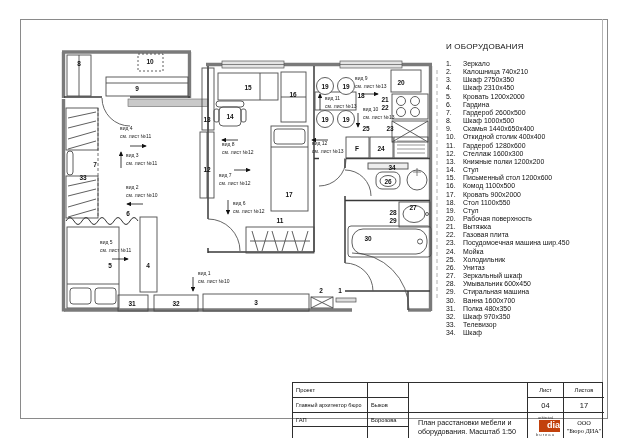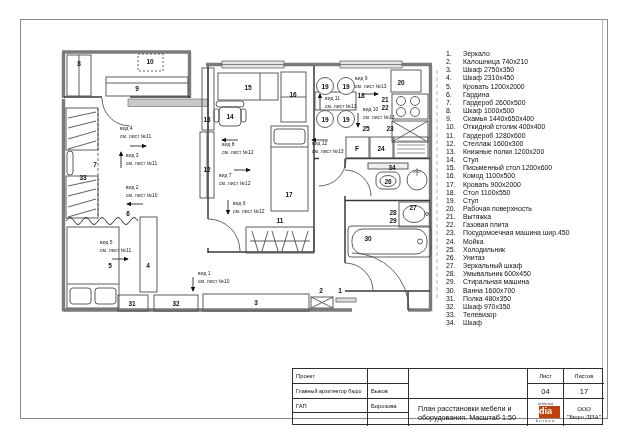--- a/index.html
+++ b/index.html
@@ -14,34 +14,34 @@
 
   
   .spec{position:absolute;left:446px;top:42px;width:162px;}
   .spec-title{font-size:8px;line-height:10px;letter-spacing:.2px;}
   .spec ol{list-style:none;margin:8px 0 0 0;padding:0;font-size:6.9px;line-height:8.15px;}
   .spec li{display:flex;}
   .spec .num{width:17px;flex:0 0 17px;}
   .spec .txt{flex:1;white-space:nowrap;}
 
   
-  .tb{position:absolute;left:292px;top:368px;width:311px;height:57px;
+  .tb{position:absolute;left:292px;top:382px;width:311px;height:57px;
       border:1.1px solid #2e2e2e;box-sizing:border-box;font-size:5.8px;}
   .tb .cell{position:absolute;box-sizing:border-box;border-color:#2e2e2e;border-style:solid;border-width:0;
             display:flex;align-items:center;padding:0 3px;white-space:nowrap;overflow:hidden;}
   .tb .br{border-right-width:.8px;} .tb .bb{border-bottom-width:.8px;}
   .tb .ctr{justify-content:center;padding:0;}
   .tb .big{font-size:7.5px;}
   .tb .doc{flex-direction:column;justify-content:center;align-items:flex-start;padding-left:9px;font-size:7.2px;line-height:9px;}
   .tb .comp{flex-direction:column;justify-content:center;align-items:center;
             font-family:"Liberation Serif",serif;font-size:6.3px;line-height:8px;}
   .logo{display:flex;flex-direction:column;align-items:center;line-height:normal;}
   .logo-top{font-size:2.8px;color:#333;}
   .logo-box{width:21px;height:12px;background:#c2410c;color:#fff;font-weight:bold;
-            font-size:9px;line-height:11px;text-align:left;margin-left:8px;}
+            font-size:9px;line-height:11px;text-align:right;margin-left:8px;}
   .logo-bottom{font-size:4.2px;color:#444;letter-spacing:1px;}
 </style>
 </head>
 <body>
 
 <div id="stage">
 
   <div class="sheet-border"></div>
   <div class="fold-line"></div>
 
@@ -321,20 +321,21 @@
         <text x="363" y="111" class="vnote">вид 10</text>
         <text x="363" y="119" class="vnote">см. лист №13</text>
         <line x1="358" y1="113" x2="358" y2="127" stroke="#111" stroke-width="0.8" marker-end="url(#arw)"></line>
         <text x="312" y="145" class="vnote">вид 12</text>
         <text x="312" y="153" class="vnote">см. лист №13</text>
         <line x1="328" y1="140" x2="312" y2="140" stroke="#111" stroke-width="0.8" marker-end="url(#arw)"></line>
       </g>
   </svg>
 
   <div class="spec">
+    <div class="spec-title">И ОБОРУДОВАНИЯ</div>
     <ol id="spec-items">
         <li>
           <span class="num">1.</span>
           <span class="txt">Зеркало</span>
         </li>
         <li>
           <span class="num">2.</span>
           <span class="txt">Калошница 740x210</span>
         </li>
         <li>

